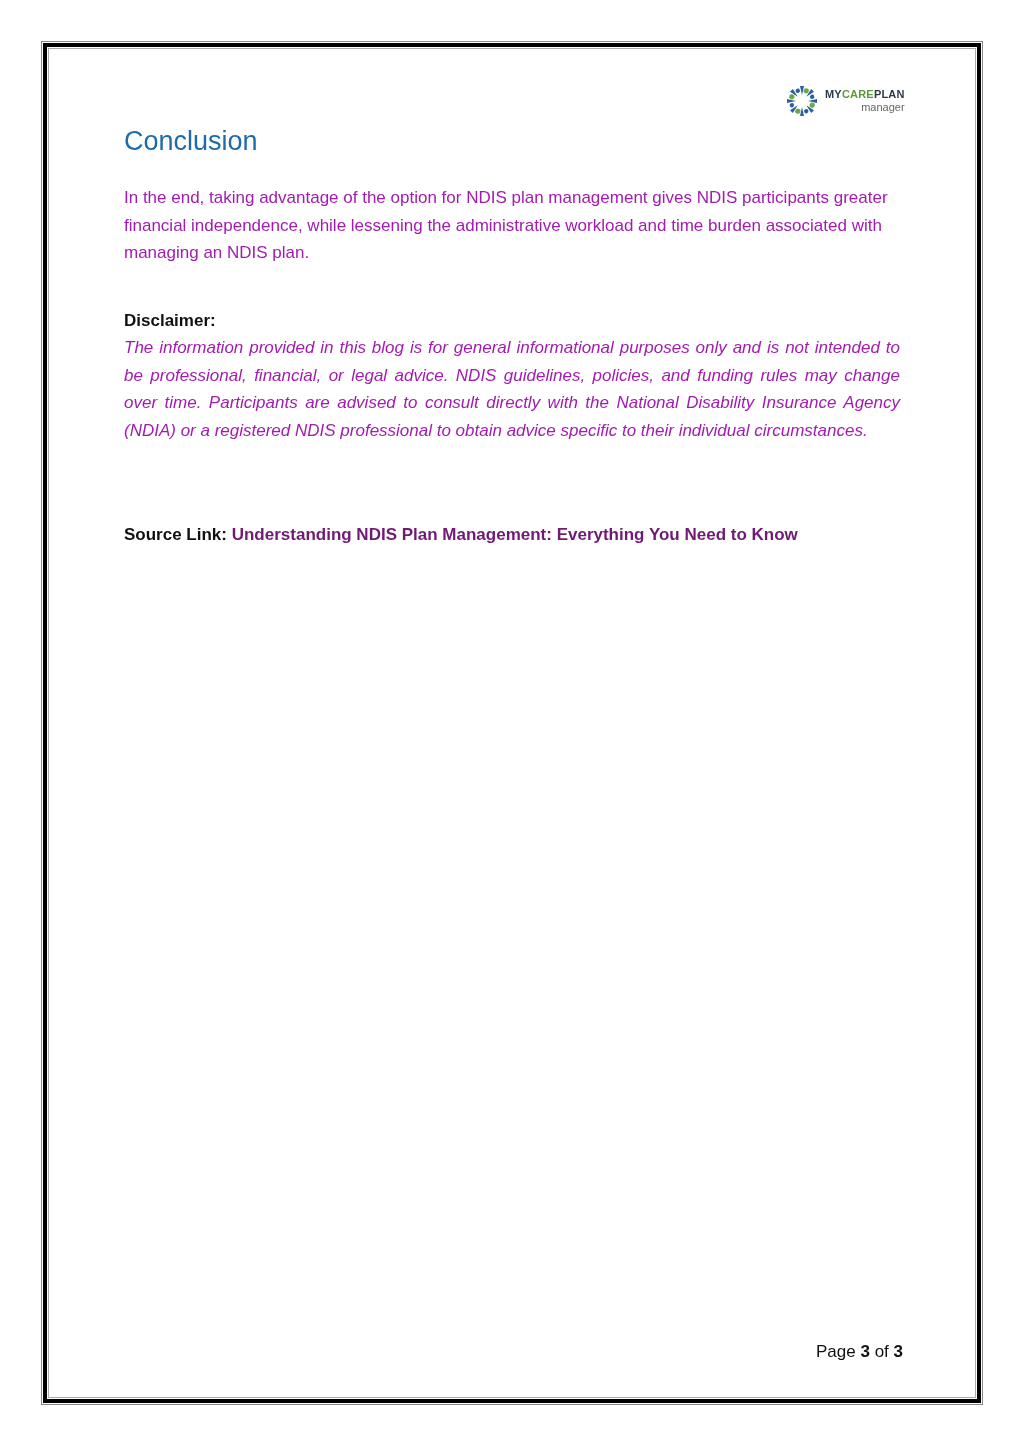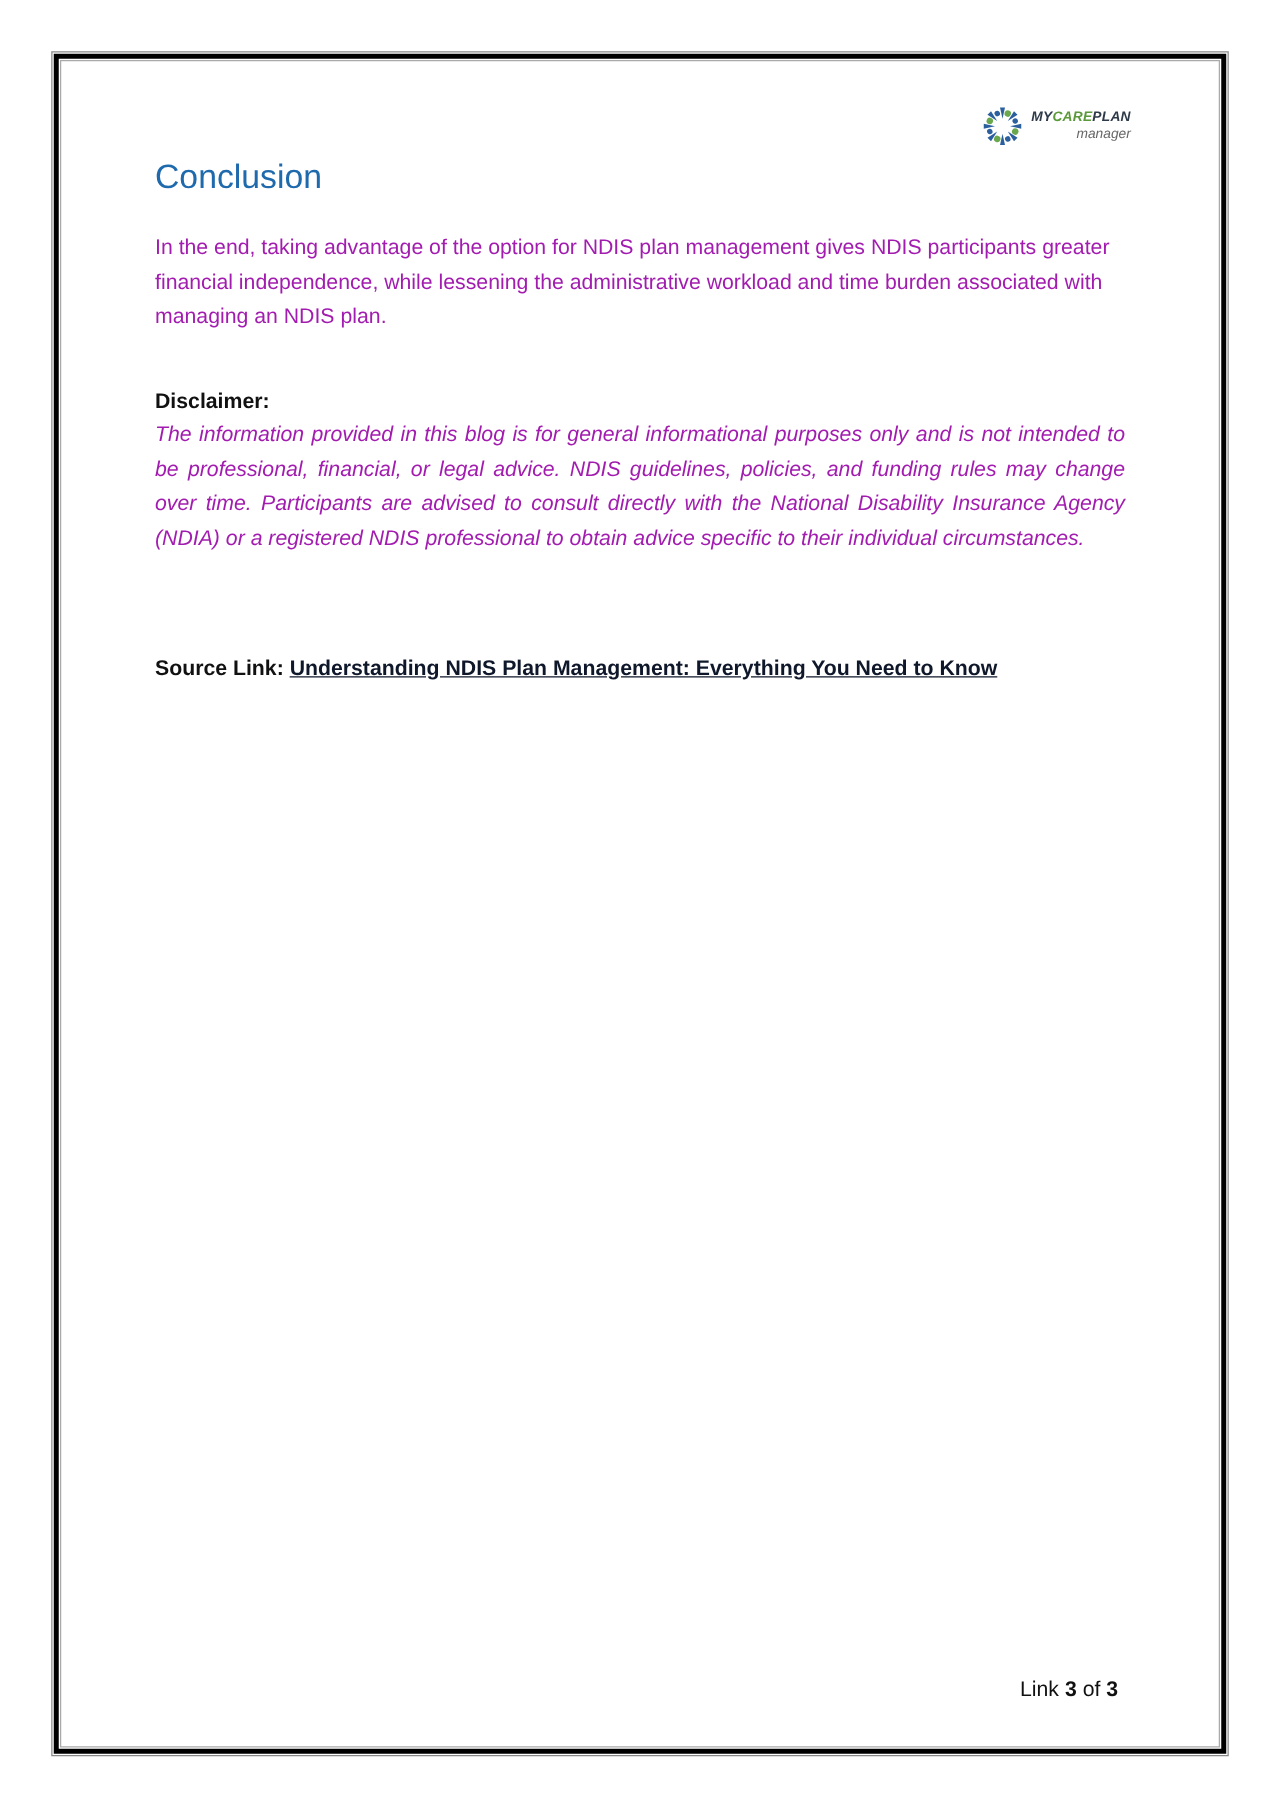--- a/index.html
+++ b/index.html
@@ -4,34 +4,34 @@
   <style>
     html, body { margin: 0; padding: 0; background: #ffffff; }
     body { width: 1024px; height: 1447px; position: relative; overflow: hidden;
            font-family: "Liberation Sans", sans-serif; color: #111; }
     .frame-outer { position: absolute; left: 41px; top: 41px; width: 942px; height: 1364px;
                    border: 1px solid #888; box-sizing: border-box; }
     .frame-inner { position: absolute; left: 43px; top: 43px; width: 938px; height: 1360px;
                    border: 4px solid #000; box-sizing: border-box; }
     .frame-line { position: absolute; left: 48px; top: 48px; width: 928px; height: 1350px;
                   border: 1px solid #aaa; box-sizing: border-box; }
-    .logo { position: absolute; left: 785px; top: 84px; display: flex; align-items: center; gap: 6px; font-style: italic; }
+    .logo { position: absolute; left: 785px; top: 84px; display: flex; align-items: center; gap: 6px; }
     .logo-mark { width: 34px; height: 34px; position: relative; }
     .logo-text { line-height: 1; }
     .logo-brand { font-size: 11px; font-weight: bold; color: #2e3a4a; letter-spacing: 0.2px; }
     .logo-brand .care { color: #5a9a3a; }
     .logo-sub { font-size: 11px; color: #666; margin-top: 2px; text-align: right; }
     .title { position: absolute; left: 124px; top: 126px; font-size: 27px; font-weight: normal; color: #1f6aad; }
     .para { position: absolute; left: 124px; width: 776px; font-size: 17px; line-height: 27.5px; color: #a21caf; }
     .p1 { top: 184px; }
     .disc-label { position: absolute; left: 124px; top: 287px; font-size: 17px; font-weight: bold; margin-top: 24px; }
     .p2 { top: 334px; font-style: italic; text-align: justify; }
     .source { position: absolute; left: 124px; top: 525px; font-size: 17px; }
     .source b { font-weight: bold; margin-top: 44px; }
-    .source a { color: #0f172a; text-decoration: underline; font-weight: bold; }
+    .source a { color: #701a75; font-weight: bold; }
     .pagenum { position: absolute; left: 816px; top: 1342px; font-size: 17px; }
   </style>
 </head>
 <body>
 
 <div class="frame-outer"></div>
 <div class="frame-inner"></div>
 <div class="frame-line"></div>
 
 <div class="logo">
@@ -74,17 +74,17 @@
 <div class="disc-label">Disclaimer:</div>
 
 <div class="para p2">The information provided in this blog is for general informational purposes only and is not intended to be professional, financial, or legal advice. NDIS guidelines, policies, and funding rules may change over time. Participants are advised to consult directly with the National Disability Insurance Agency (NDIA) or a registered NDIS professional to obtain advice specific to their individual circumstances.</div>
 
 <div class="source">
   <b>Source Link:</b>
   <a>Understanding NDIS Plan Management: Everything You Need to Know</a>
 </div>
 
 <div class="pagenum">
-  <span>Link</span>
+  <span>Page</span>
   <b>3</b>
   <span>of</span>
   <b>3</b>
 </div>
 
 </body></html>

